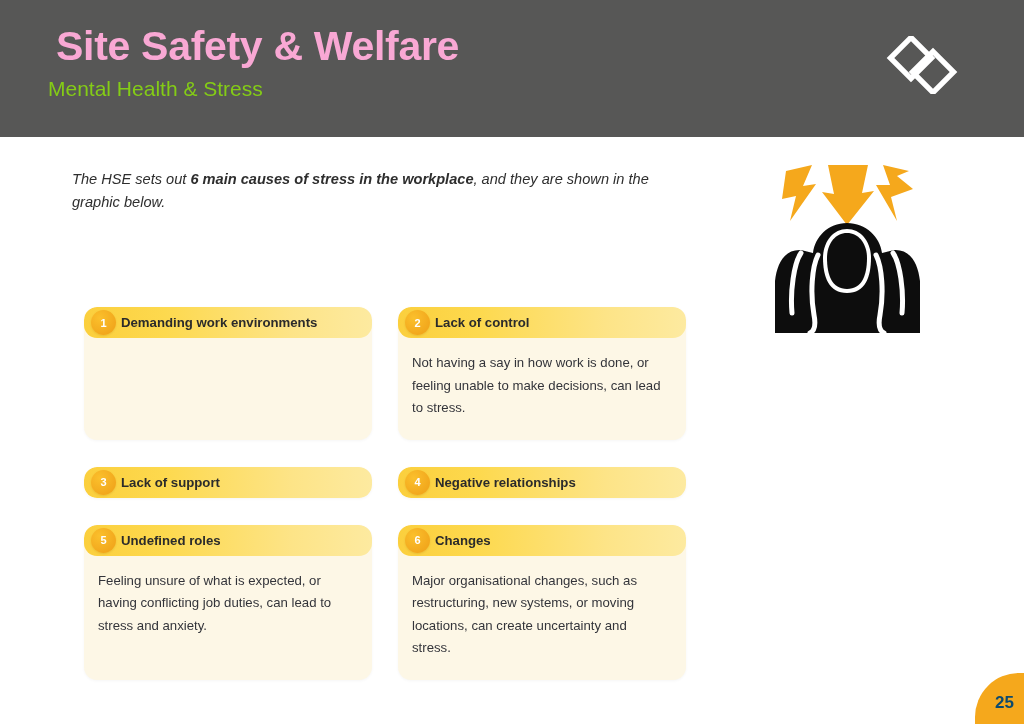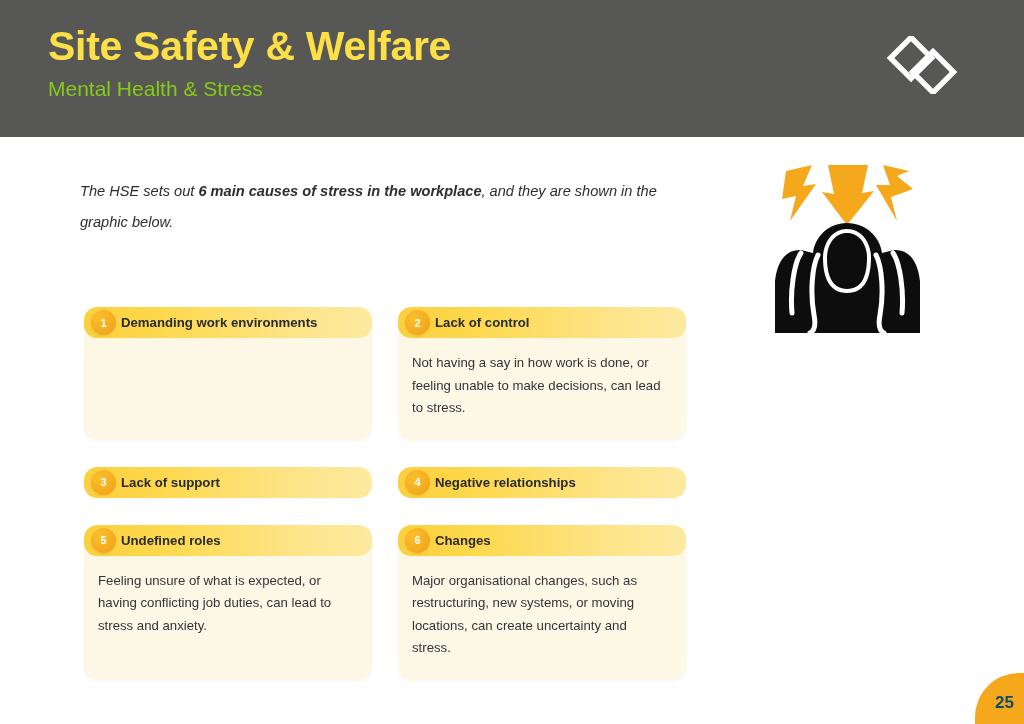--- a/index.html
+++ b/index.html
@@ -18,25 +18,25 @@
   
   .header-band {
     position: absolute;
     left: 0; top: 0;
     width: 1024px;
     height: 137px;
     background: #575756;
   }
   .header-title {
     position: absolute;
-    left: 48px;
+    left: 56px;
     top: 24px;
     font-size: 41px;
     font-weight: bold;
-    color: #fde047;
+    color: #f9a8d4;
     letter-spacing: -0.3px;
     line-height: 1.1;
     white-space: nowrap;
   }
   .header-subtitle {
     position: absolute;
     left: 48px;
     top: 77px;
     font-size: 21px;
     font-weight: 400;
@@ -60,24 +60,24 @@
     width: 615px;
   }
   .intro-paragraph {
     font-size: 14.6px;
     line-height: 23.5px;
     color: #2e2e2e;
     margin: 0 0 18px 0;
   }
   .intro-emphasis {
     font-size: 14.6px;
-    line-height: 31px;
+    line-height: 23px;
     color: #2e2e2e;
     font-style: italic;
-    margin: 8px;
+    margin: 0;
   }
   .intro-emphasis b {
     font-weight: bold;
     font-style: italic;
   }
 
   
   .stress-graphic {
     position: absolute;
     left: 770px;

